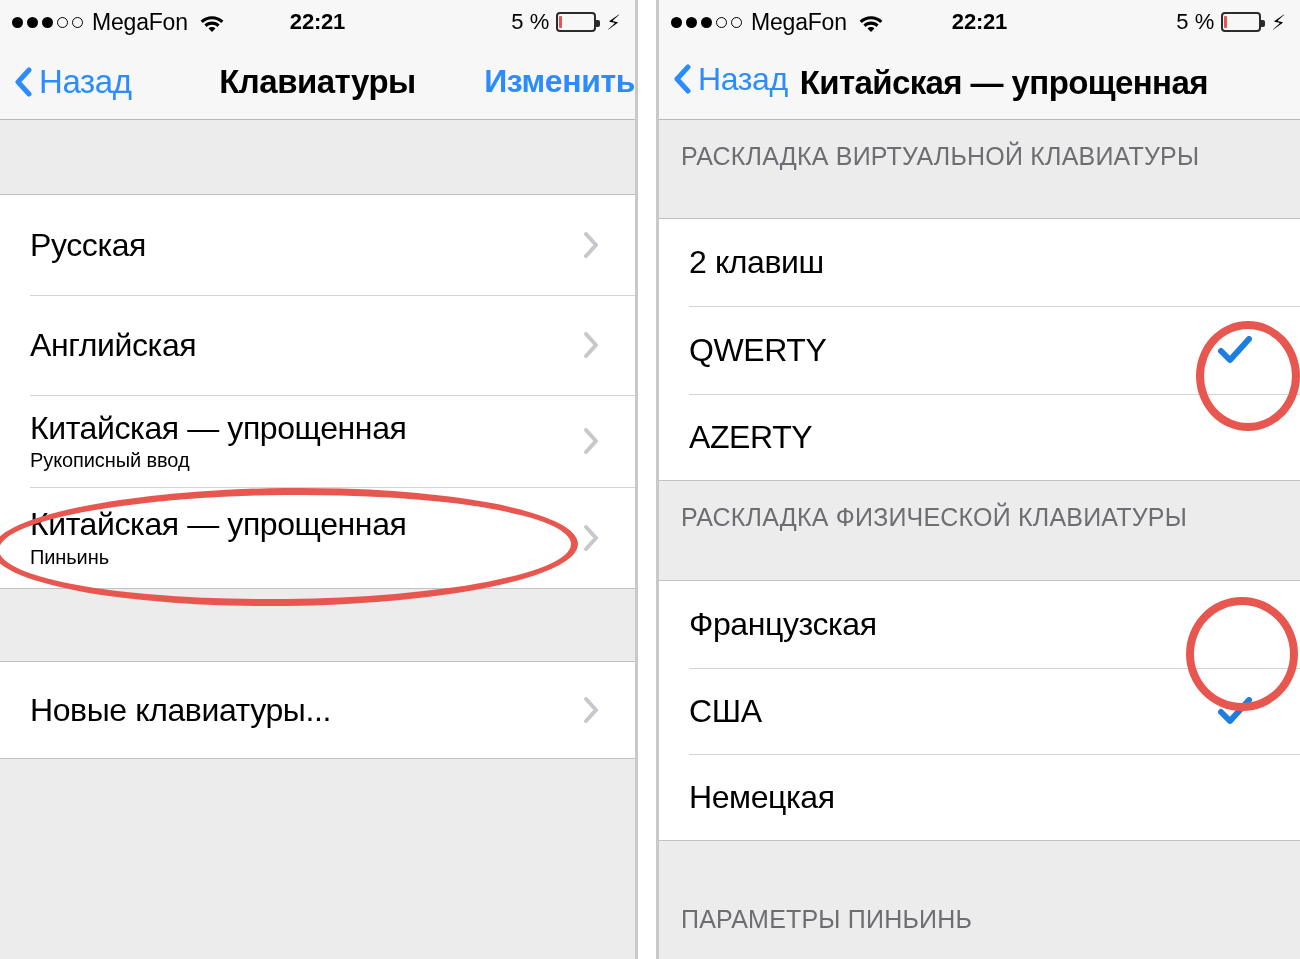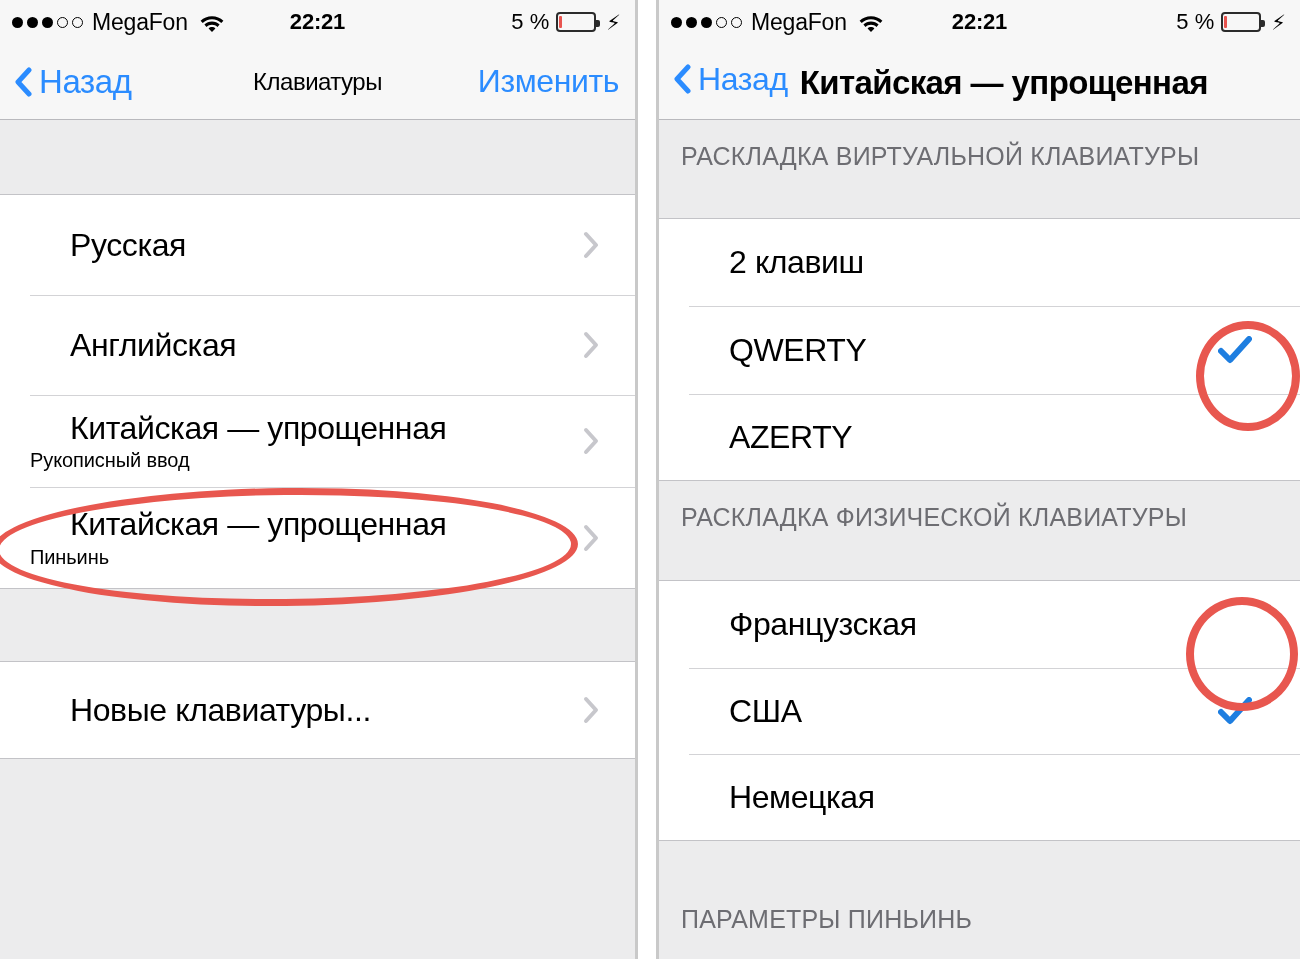--- a/index.html
+++ b/index.html
@@ -168,34 +168,34 @@
   }
   .back-label {
     font-size: 33px;
     color: #2b8cff;
     letter-spacing: -0.4px;
   }
   .nav-title-center {
     position: absolute;
     left: 0; right: 0;
     text-align: center;
-    font-size: 24px;
-    font-weight: normal;
+    font-size: 33px;
+    font-weight: bold;
     color: #000000;
     letter-spacing: -0.5px;
     pointer-events: none;
   }
   .nav-right {
     margin-left: auto;
-    padding-right: 16px;
     font-size: 32px;
     color: #2b8cff;
     letter-spacing: -0.4px;
     cursor: pointer;
     z-index: 2;
+    font-weight: bold;
   }
   
   .nav-inline {
     display: flex;
     align-items: baseline;
     gap: 12px;
     padding-left: 14px;
   }
   .nav-inline .back-label { font-size: 32px; }
   .nav-inline .nav-title {
@@ -240,21 +240,20 @@
   }
   .row-text {
     flex: 1 1 auto;
     min-width: 0;
   }
   .row-title {
     font-size: 32px;
     color: #000000;
     letter-spacing: -0.4px;
     line-height: 1.15;
-    margin-left: 40px;
   }
   .row-sub {
     font-size: 20px;
     color: #000000;
     letter-spacing: -0.1px;
     margin-top: 3px;
   }
   .chev-right {
     width: 16px;
     height: 28px;

